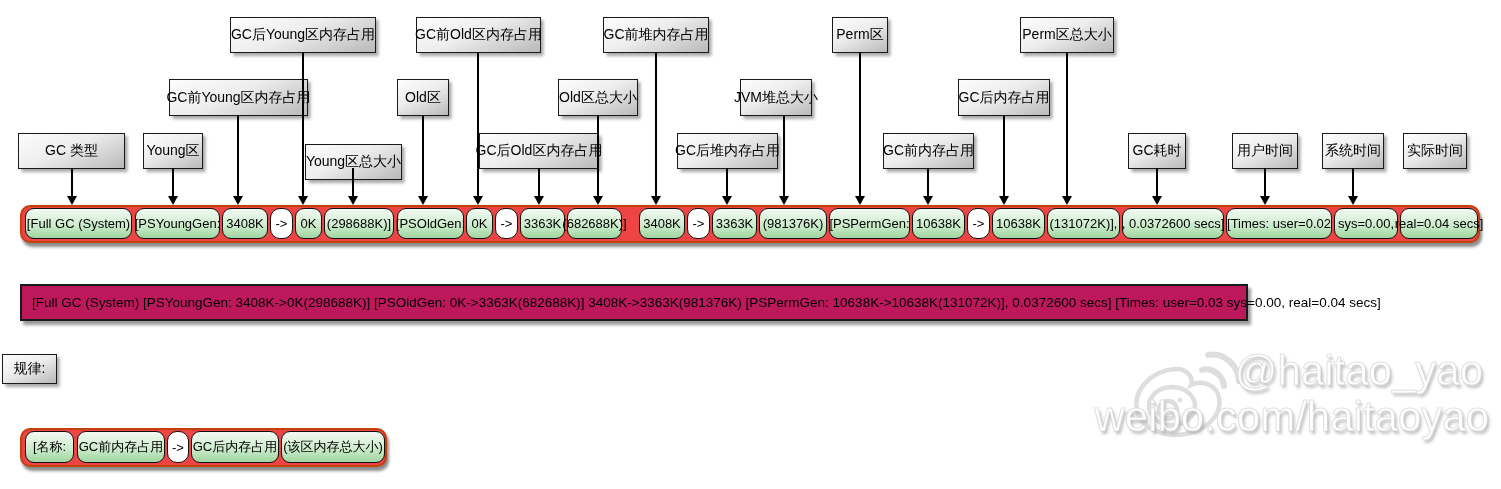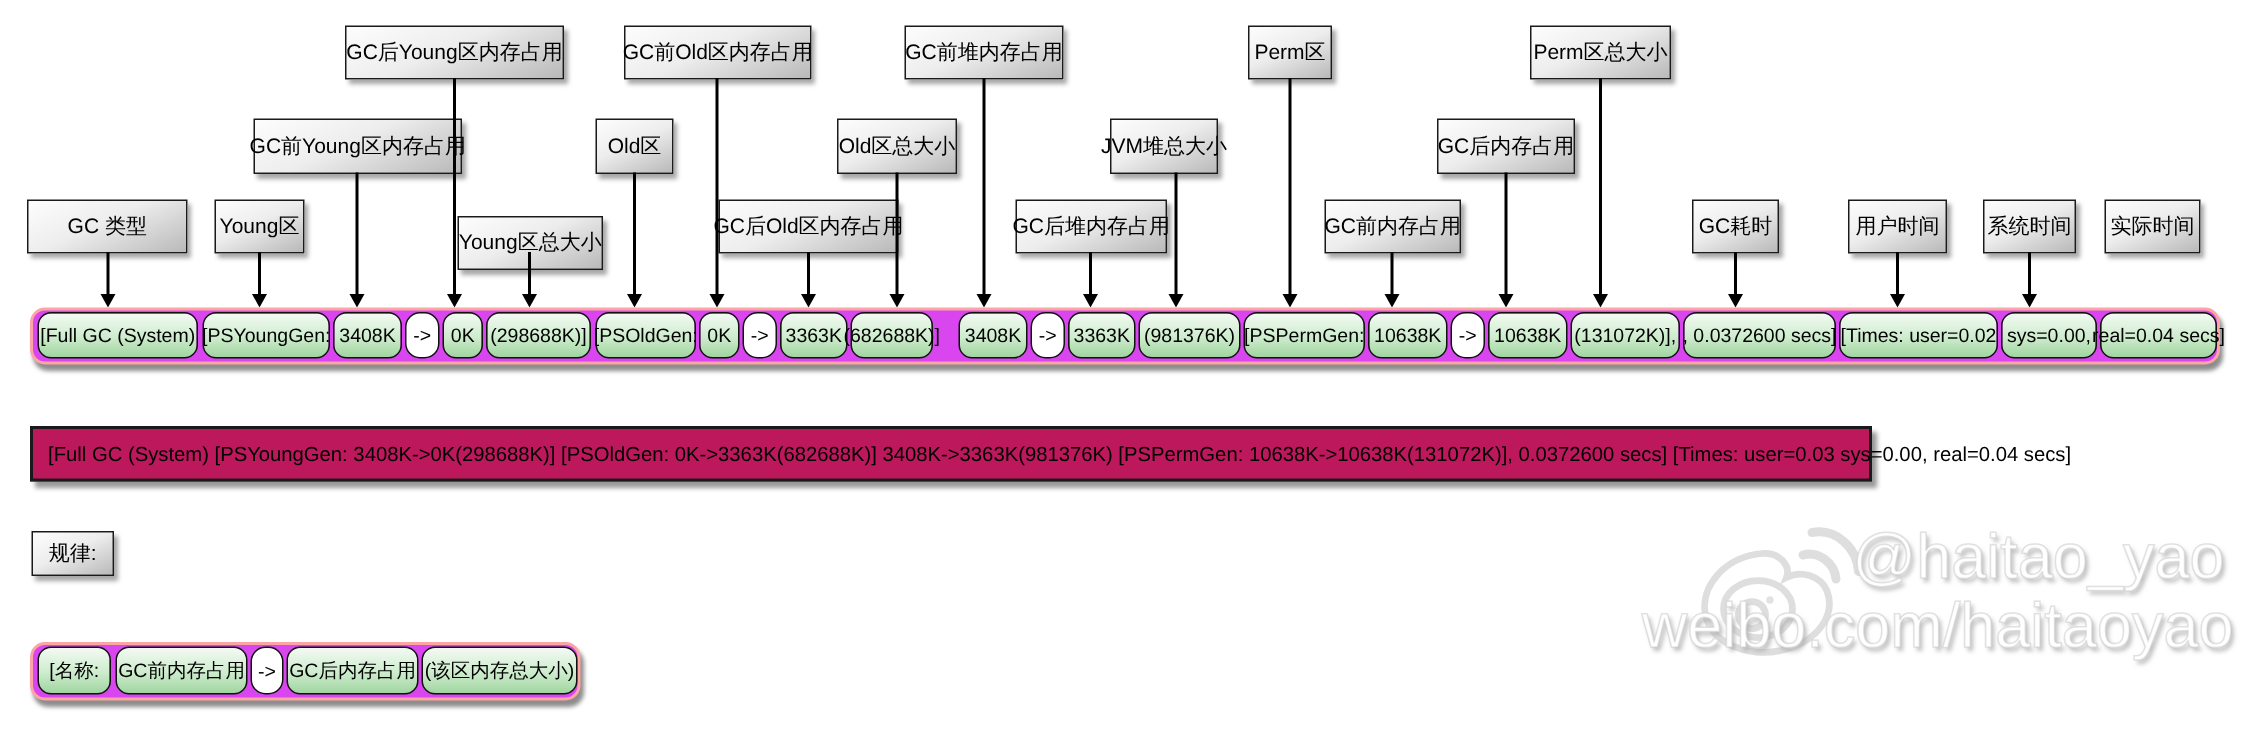--- a/index.html
+++ b/index.html
@@ -23,22 +23,22 @@
   
   .arrow { position:absolute; width:2px; background:#000; }
   .arrow::after {
     content:""; position:absolute; bottom:-9px; left:-4px;
     border-left:5px solid transparent; border-right:5px solid transparent;
     border-top:9px solid #000;
   }
 
   
   .strip {
-    position:absolute; background:#d946ef;
-    border:2px solid #fca5a5; border-radius:10px;
+    position:absolute; background:#ef4444;
+    border:2px solid #c2410c; border-radius:10px;
     box-shadow:2px 4px 3px rgba(0,0,0,0.45);
   }
   .seg {
     position:absolute; top:1px; height:31px;
     display:flex; align-items:center; justify-content:center;
     font-size:13px; white-space:nowrap;
     border:1.5px solid #111; border-radius:9px;
     background:linear-gradient(#f3faf3 0%,#cdeccd 55%,#a0d5a0 100%);
   }
   .seg.op { background:#fff; border-radius:10px; }
@@ -135,21 +135,21 @@
     <div class="seg" style="left:970px;width:53px">10638K</div>
     <div class="seg" style="left:1025px;width:73px">(131072K)],</div>
     <div class="seg" style="left:1100px;width:102px">, 0.0372600 secs]</div>
     <div class="seg" style="left:1204px;width:106px">[Times: user=0.02</div>
     <div class="seg" style="left:1312px;width:64px">sys=0.00,</div>
     <div class="seg" style="left:1378px;width:78px">real=0.04 secs]</div>
   </div>
 
   <div class="logbox">[Full GC (System) [PSYoungGen: 3408K-&gt;0K(298688K)] [PSOldGen: 0K-&gt;3363K(682688K)] 3408K-&gt;3363K(981376K) [PSPermGen: 10638K-&gt;10638K(131072K)], 0.0372600 secs] [Times: user=0.03 sys=0.00, real=0.04 secs]</div>
 
-  <div class="lbl" style="left:21px;top:354px;width:55px;height:24px">规律:</div>
+  <div class="lbl" style="left:2px;top:354px;width:55px;height:24px">规律:</div>
 
   <div class="strip" style="left:20px;top:428px;width:367px;height:39px">
     <div class="seg" style="left:3px;width:49px;height:32px">[名称:</div>
     <div class="seg" style="left:55px;width:88px;height:32px">GC前内存占用</div>
     <div class="seg op" style="left:145px;width:22px;height:32px">-&gt;</div>
     <div class="seg" style="left:169px;width:88px;height:32px">GC后内存占用</div>
     <div class="seg" style="left:259px;width:104px;height:32px">(该区内存总大小)</div>
   </div>
 
   <div class="wm-logo">

